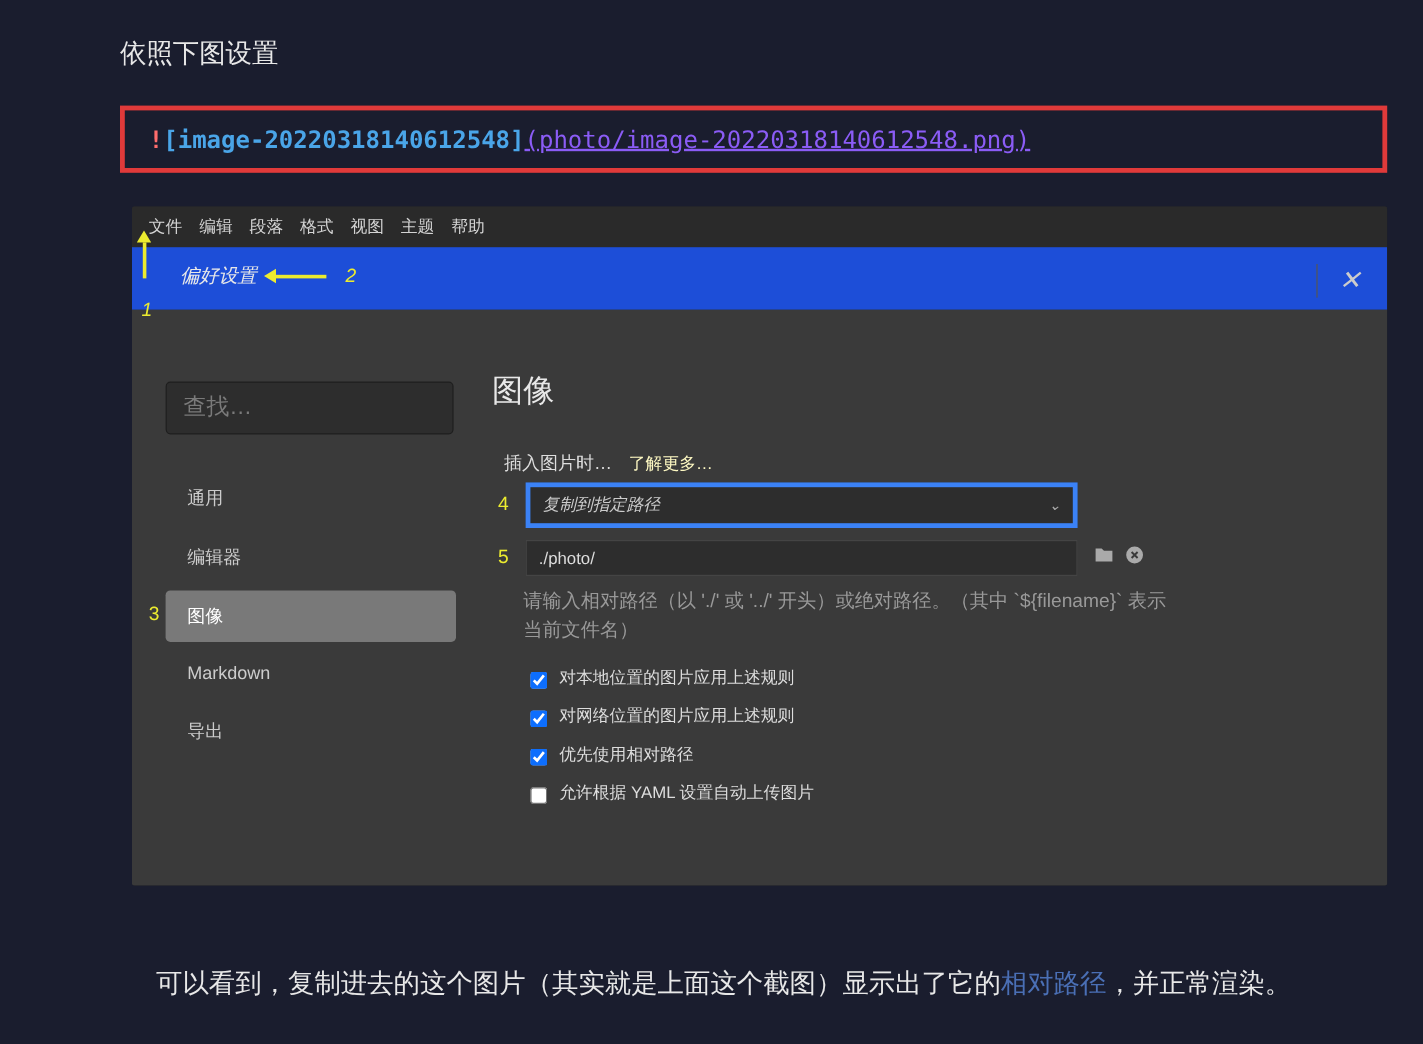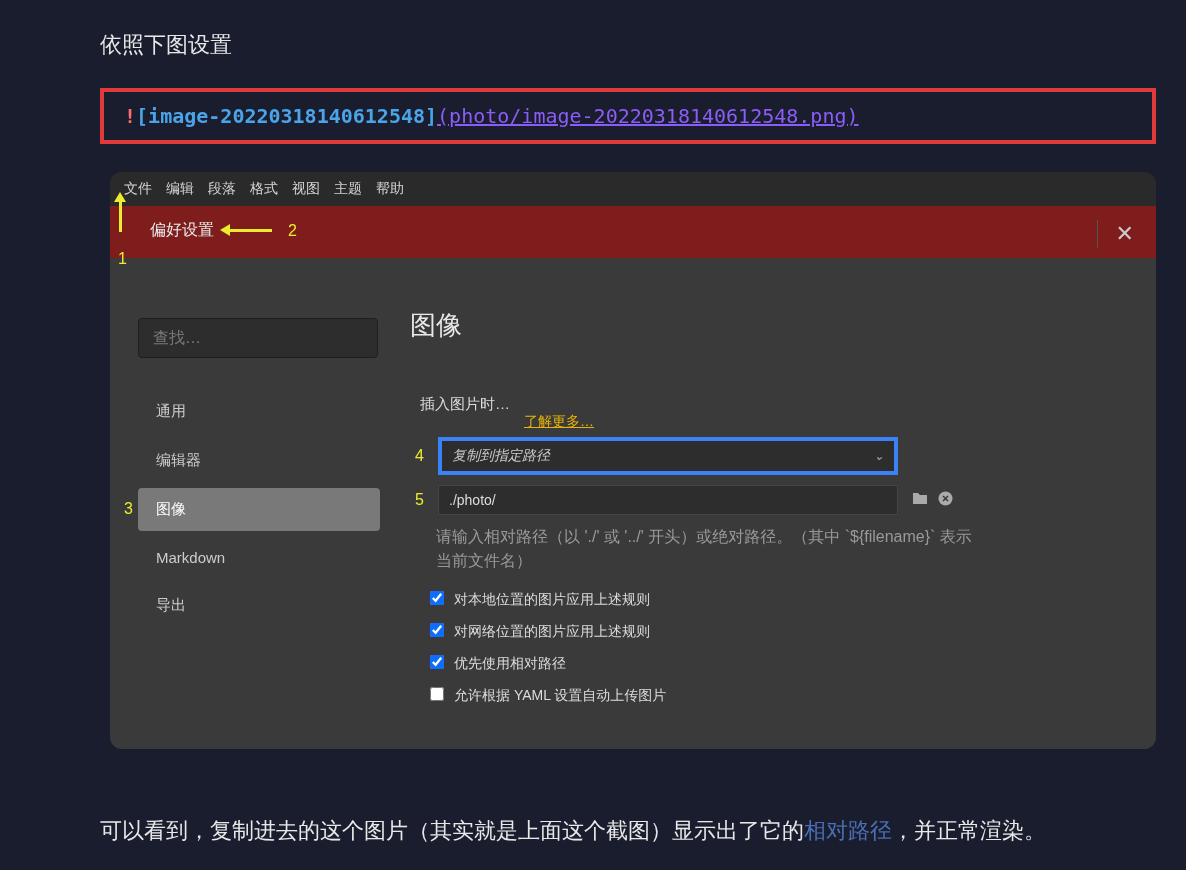--- a/index.html
+++ b/index.html
@@ -42,45 +42,46 @@
       font-weight: bold;
     }
     .code-path {
       color: #8b5cf6;
       text-decoration: underline;
     }
     .app-window {
       margin-left: 90px;
       margin-right: 10px;
       background: #2a2a2a;
-      border-radius: 12px;
+      border-radius: 2px;
       overflow: hidden;
       margin-bottom: 60px;
       position: relative;
     }
     .menu-bar {
       display: flex;
       gap: 14px;
       padding: 8px 14px;
       font-size: 14px;
       color: #d4d4d4;
       background: #2a2a2a;
     }
     .menu-item {
       cursor: pointer;
     }
     .titlebar {
       display: flex;
       justify-content: space-between;
       align-items: flex-start;
-      background: #7f1d1d;
+      background: #1d4ed8;
       padding: 14px 22px 10px 40px;
       font-size: 16px;
       color: #e8e8e8;
       position: relative;
+      font-style: italic;
     }
     .titlebar-left {
       display: flex;
       align-items: center;
       gap: 16px;
     }
     .titlebar-right {
       display: flex;
       align-items: center;
       gap: 18px;
@@ -161,21 +162,21 @@
       flex-shrink: 0;
       position: relative;
     }
     .search-input {
       width: 240px;
       background: #2d2d2d;
       border: 1px solid #1e1e1e;
       border-radius: 4px;
       padding: 10px 14px;
       color: #ccc;
-      font-size: 16px;
+      font-size: 19px;
       margin-bottom: 32px;
     }
     .search-input::placeholder {
       color: #7a7a7a;
     }
     .nav-list {
       list-style: none;
     }
     .nav-item {
       padding: 12px 18px;
@@ -212,23 +213,21 @@
       align-items: center;
       gap: 14px;
       margin-bottom: 10px;
     }
     .field-label {
       font-size: 15px;
       color: #ddd;
     }
     .learn-more {
       font-size: 14px;
-      color: #eab308;
-      text-decoration: underline;
-      margin-top: 36px;
+      color: #fef9c3;
     }
     .annot-inline {
       color: #ecec2f;
       font-size: 16px;
       width: 14px;
       flex-shrink: 0;
       text-align: right;
     }
     .select-box {
       flex: 1;
@@ -270,23 +269,23 @@
       font-size: 16px;
       color: #999;
       margin-left: 26px;
       max-width: 550px;
       line-height: 1.5;
       margin-top: 6px;
       margin-bottom: 18px;
     }
     .checkbox-row {
       display: flex;
-      align-items: flex-start;
+      align-items: flex-end;
       gap: 10px;
-      margin-left: 20px;
+      margin-left: 32px;
       margin-bottom: 14px;
       font-size: 14px;
       color: #ddd;
     }
     .checkbox-row input[type="checkbox"] {
       width: 14px;
       height: 14px;
       accent-color: #0d6efd;
       cursor: pointer;
     }
@@ -300,20 +299,21 @@
     .last-row {
       display: flex;
       align-items: center;
     }
     .outro-text {
       font-size: 22px;
       color: #e8e8e8;
       margin-left: 80px;
       margin-right: 60px;
       line-height: 2;
+      text-align: center;
     }
     .outro-link {
       color: #4a6fb5;
     }
   </style>
 </head>
 <body>
 
 <div class="page-container">
 

